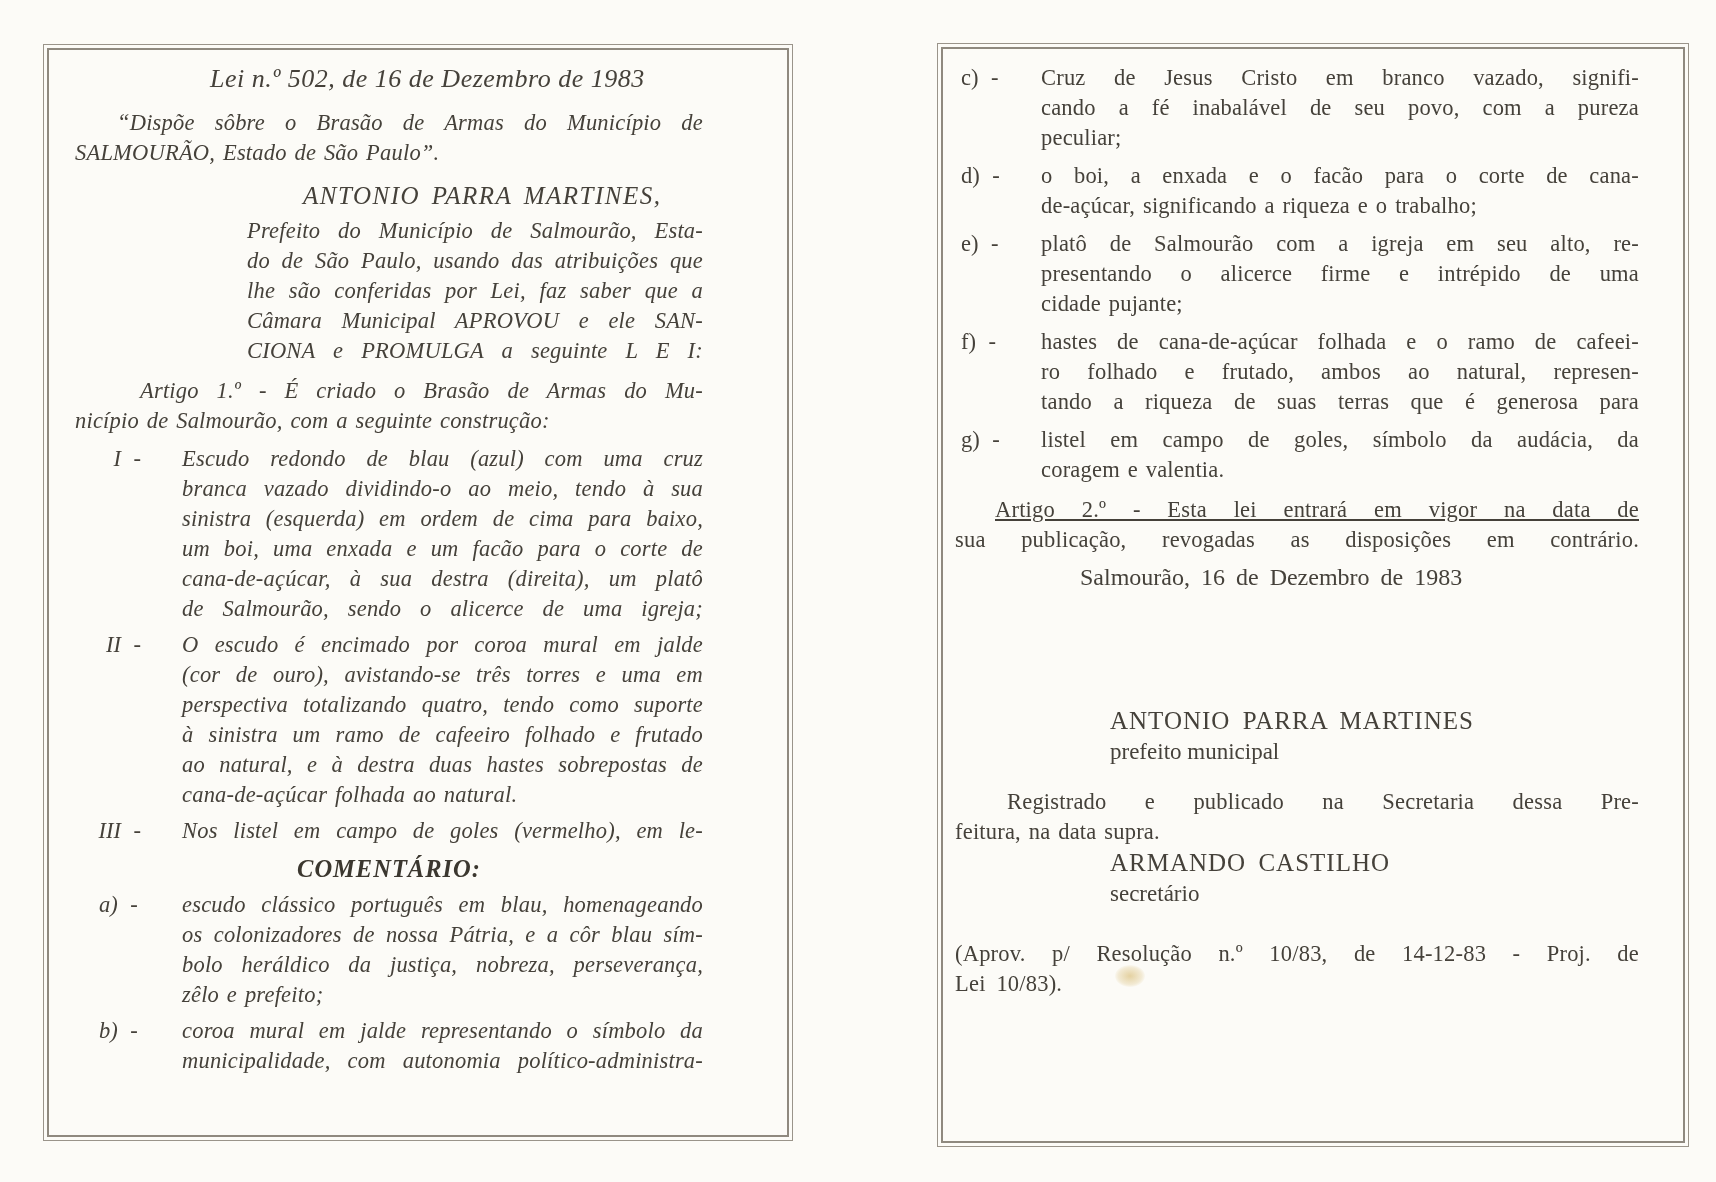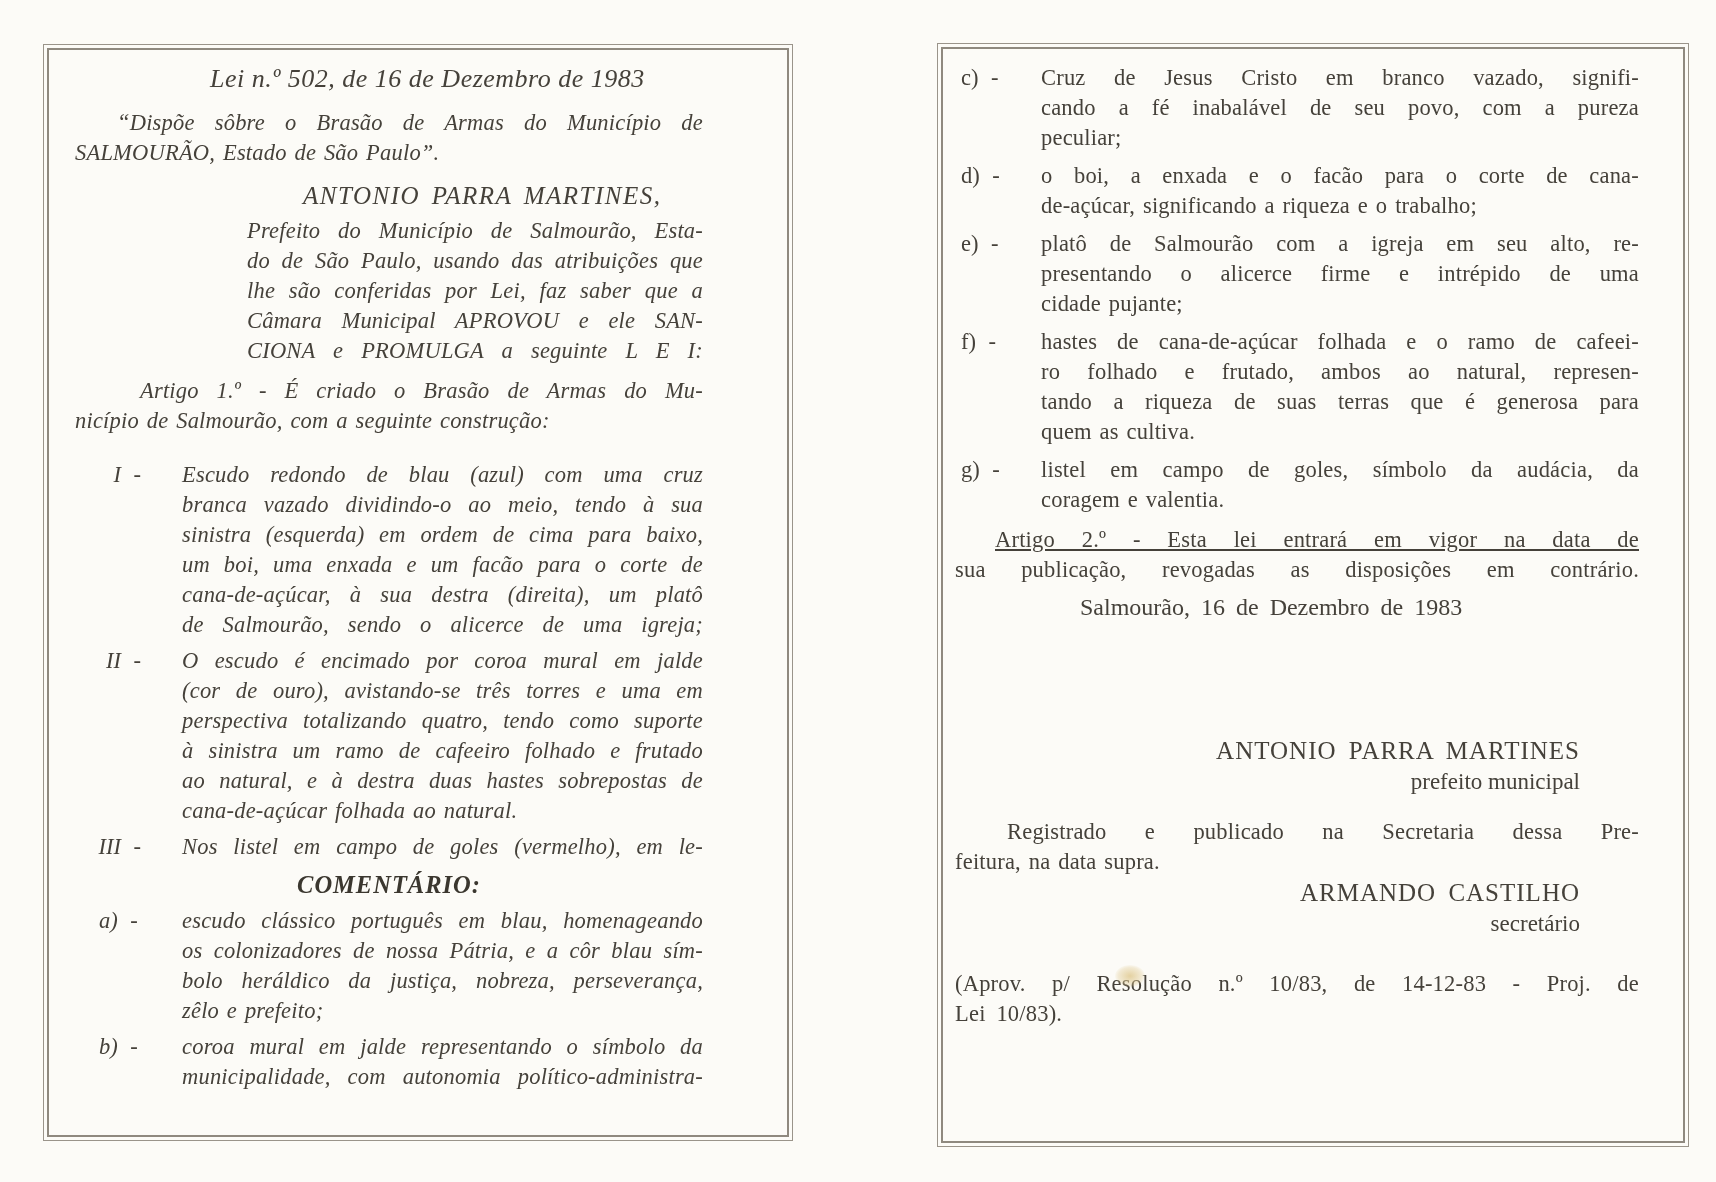--- a/index.html
+++ b/index.html
@@ -45,21 +45,21 @@
   .ementa { margin-bottom: 12px; }
   .ementa .ln:first-child { text-indent: 42px; }
 
   .name-line {
     font-size: 25px; line-height: 32px;
     letter-spacing: 1.5px; word-spacing: 4px;
     margin-left: 228px; margin-bottom: 4px; margin-top: 8px;
   }
   .preamble { margin-left: 172px; margin-bottom: 10px; }
 
-  .article { margin-bottom: 24px; }
+  .article { margin-bottom: 8px; }
   .article .ln:first-child { text-indent: 65px; }
 
   .item { position: relative; padding-left: 107px; margin-bottom: 6px; }
   .item .ilabel {
     position: absolute; top: 0;
     font-size: 22.5px; line-height: 30px;
     word-spacing: 7px;
   }
   .item .ilabel.roman { left: 8px; width: 58px; text-align: right; }
   .item .ilabel.letter { left: 24px; width: 70px; text-align: left; }
@@ -85,21 +85,21 @@
 
   .article2 { margin-bottom: 6px; }
   .article2 .ln:first-child { text-indent: 40px; text-decoration: underline; }
 
   .date-line {
     font-size: 24px; line-height: 32px;
     word-spacing: 5px;
     margin-left: 125px;
   }
 
-  .sig { width: 470px; margin-left: 155px; text-align: right; }
+  .sig { width: 470px; margin-left: 155px; text-align: left; }
   .sig .sig-name { font-size: 25px; line-height: 32px; letter-spacing: 1px; word-spacing: 5px; }
   .sig .sig-role { font-size: 23px; line-height: 30px; }
   .sig-mayor { margin-top: 112px; }
   .sig-secretary { }
 
   .registration { margin-top: 20px; }
   .registration .ln:first-child { text-indent: 52px; }
 
   .approval { margin-top: 30px; }
   .approval .ln { word-spacing: 5px; }
@@ -205,21 +205,20 @@
       <div class="ln">platô de Salmourão com a igreja em seu alto, re-</div>
       <div class="ln">presentando o alicerce firme e intrépido de uma</div>
       <div class="ln end">cidade pujante;</div>
     </div>
 
     <div class="item">
       <span class="ilabel letter">f) -</span>
       <div class="ln">hastes de cana-de-açúcar folhada e o ramo de cafeei-</div>
       <div class="ln">ro folhado e frutado, ambos ao natural, represen-</div>
       <div class="ln">tando a riqueza de suas terras que é generosa para</div>
-      <div class="ln end">quem as cultiva.</div>
     </div>
 
     <div class="item" style="margin-bottom:10px;">
       <span class="ilabel letter">g) -</span>
       <div class="ln">listel em campo de goles, símbolo da audácia, da</div>
       <div class="ln end">coragem e valentia.</div>
     </div>
 
     <div class="article2">
       <div class="ln">Artigo 2.º - Esta lei entrará em vigor na data de</div>

